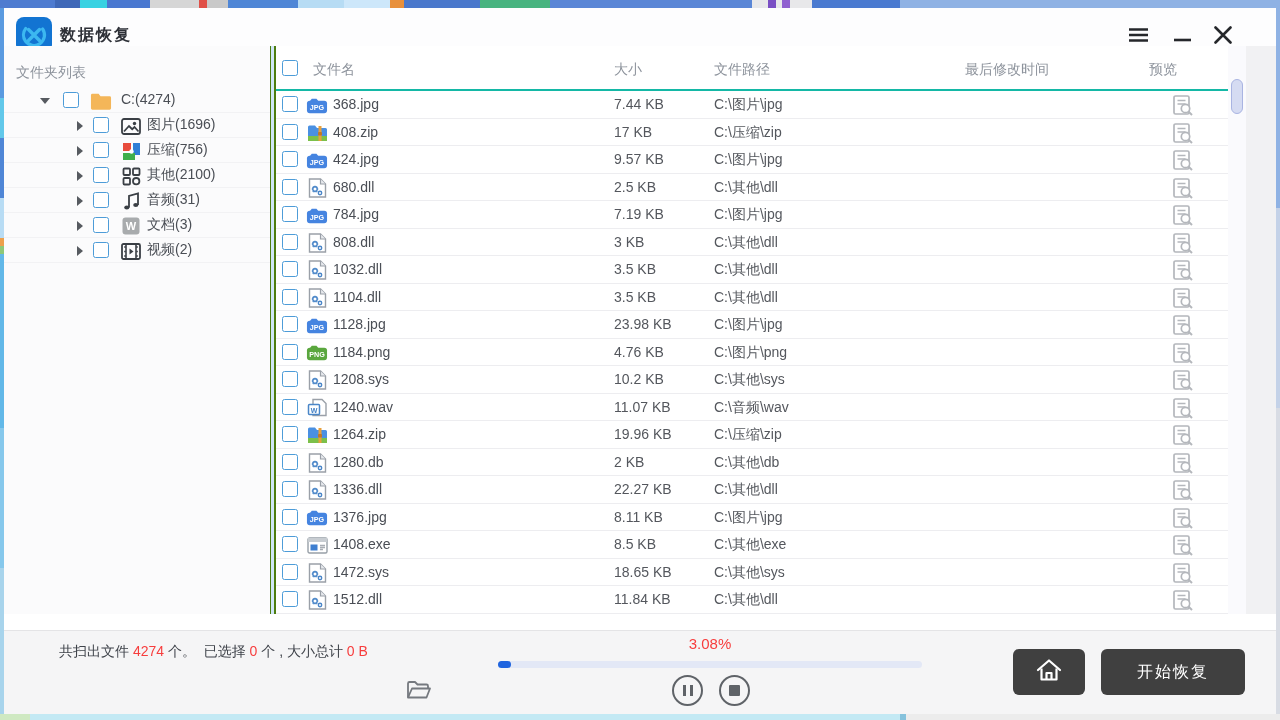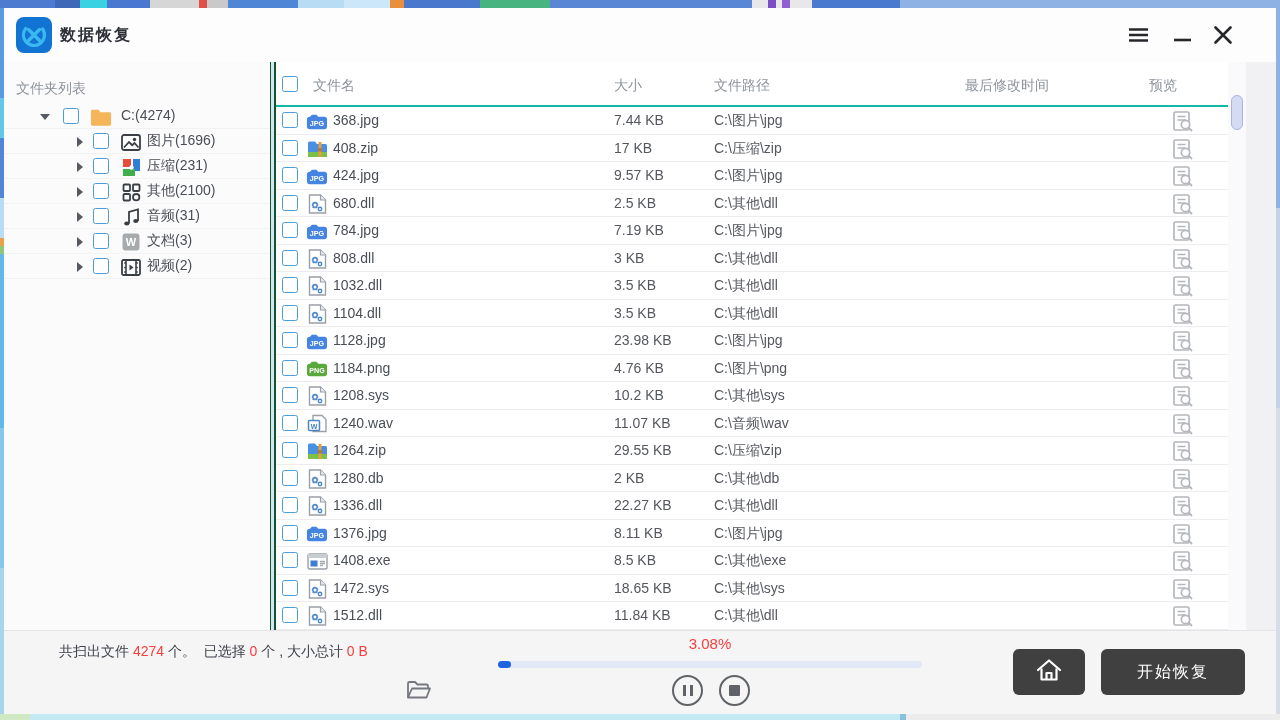--- a/index.html
+++ b/index.html
@@ -27,21 +27,21 @@
   
   .titlebar { position:absolute; left:0; top:0; width:1272px; height:54px; background:#fdfdfe; }
   .app-logo { position:absolute; left:12px; top:9px; width:36px; height:36px; }
   .app-title { position:absolute; left:56px; top:17px; font-size:16px; font-weight:bold; color:#2e3138; letter-spacing:2px; }
   .winbtn { position:absolute; top:12px; width:30px; height:30px; display:flex; align-items:center; justify-content:center; cursor:pointer; }
   .winbtn.menu  { left:1119px; }
   .winbtn.min   { left:1163px; }
   .winbtn.close { left:1204px; }
 
   
-  .content { position:absolute; left:0; top:54px; width:1265px; height:568px; background:#14532d; }
+  .content { position:absolute; left:0; top:38px; width:1265px; height:568px; background:#4d7c0f; }
 
   
   .sidebar { position:absolute; left:0; top:0; width:266px; height:568px; background:#fbfbfc; }
   .sidebar-header { position:absolute; left:12px; top:18px; font-size:14px; color:#8d939c; }
   .tree { position:absolute; left:0; top:42px; width:266px; }
   .tree-row { position:relative; height:25px; border-bottom:1px solid #f2f2f4; cursor:default; }
   .tree-row .arrow { position:absolute; top:0; height:25px; display:flex; align-items:center; cursor:pointer; }
   .tri-down { width:0; height:0; border-left:5px solid transparent; border-right:5px solid transparent; border-top:6px solid #565a60; }
   .tri-right { width:0; height:0; border-top:5px solid transparent; border-bottom:5px solid transparent; border-left:6px solid #565a60; }
   .tree-row .cb { position:absolute; top:4px; }
@@ -175,21 +175,21 @@
             </span>
             <div class="cb"></div>
             <span class="t-icon">
               <svg width="19" height="19" viewBox="0 0 19 19">
                 <rect x="1" y="1" width="8" height="8" fill="#e84c3d"></rect>
                 <rect x="11" y="1" width="7" height="12" fill="#2f7fd6"></rect>
                 <rect x="1" y="11" width="12" height="7" fill="#3faf4c"></rect>
                 <circle cx="9.5" cy="9.5" r="2.2" fill="#ffffff"></circle>
               </svg>
             </span>
-            <span class="t-label">压缩(231)</span>
+            <span class="t-label">压缩(756)</span>
           </div>
           <div class="tree-row child">
             <span class="arrow">
               <span class="tri-right"></span>
             </span>
             <div class="cb"></div>
             <span class="t-icon">
               <svg width="19" height="19" viewBox="0 0 19 19">
                 <rect x="1.5" y="1.5" width="6.5" height="6.5" rx="1" fill="none" stroke="#3a3f45" stroke-width="1.8"></rect>
                 <rect x="11" y="1.5" width="6.5" height="6.5" rx="1" fill="none" stroke="#3a3f45" stroke-width="1.8"></rect>
@@ -508,21 +508,21 @@
             <div class="cb"></div>
             <span class="f-icon">
               <svg width="21" height="18" viewBox="0 0 21 18">
                 <path d="M1 3 a1.5 1.5 0 0 1 1.5-1.5 h5.5 l2 2.5 h8.5 A1.5 1.5 0 0 1 20 5.5 v10 a1.5 1.5 0 0 1 -1.5 1.5 h-16 A1.5 1.5 0 0 1 1 15.5 z" fill="#4a90e2"></path>
                 <rect x="1" y="12" width="19" height="5" fill="#7cc04a"></rect>
                 <rect x="11.5" y="2" width="3" height="15" fill="#e8a03c"></rect>
                 <rect x="11" y="8" width="4" height="3.5" rx="0.8" fill="#c07828"></rect>
               </svg>
             </span>
             <span class="f-name">1264.zip</span>
-            <span class="f-size">29.55 KB</span>
+            <span class="f-size">19.96 KB</span>
             <span class="f-path">C:\压缩\zip</span>
             <span class="f-preview"><svg width="24" height="24" viewBox="0 0 24 24">
                 <rect x="3" y="2" width="15" height="18" rx="1.5" fill="none" stroke="#b4b7bc" stroke-width="1.7"></rect>
                 <path d="M6.5 6.5 h8 M6.5 10 h8" stroke="#b4b7bc" stroke-width="1.6"></path>
                 <circle cx="14.5" cy="14.5" r="4.2" fill="#ffffff" stroke="#b4b7bc" stroke-width="1.7"></circle>
                 <path d="M17.6 17.6 L21 21" stroke="#b4b7bc" stroke-width="2"></path>
               </svg></span>
           </div>
           <div class="trow">
             <div class="cb"></div>

